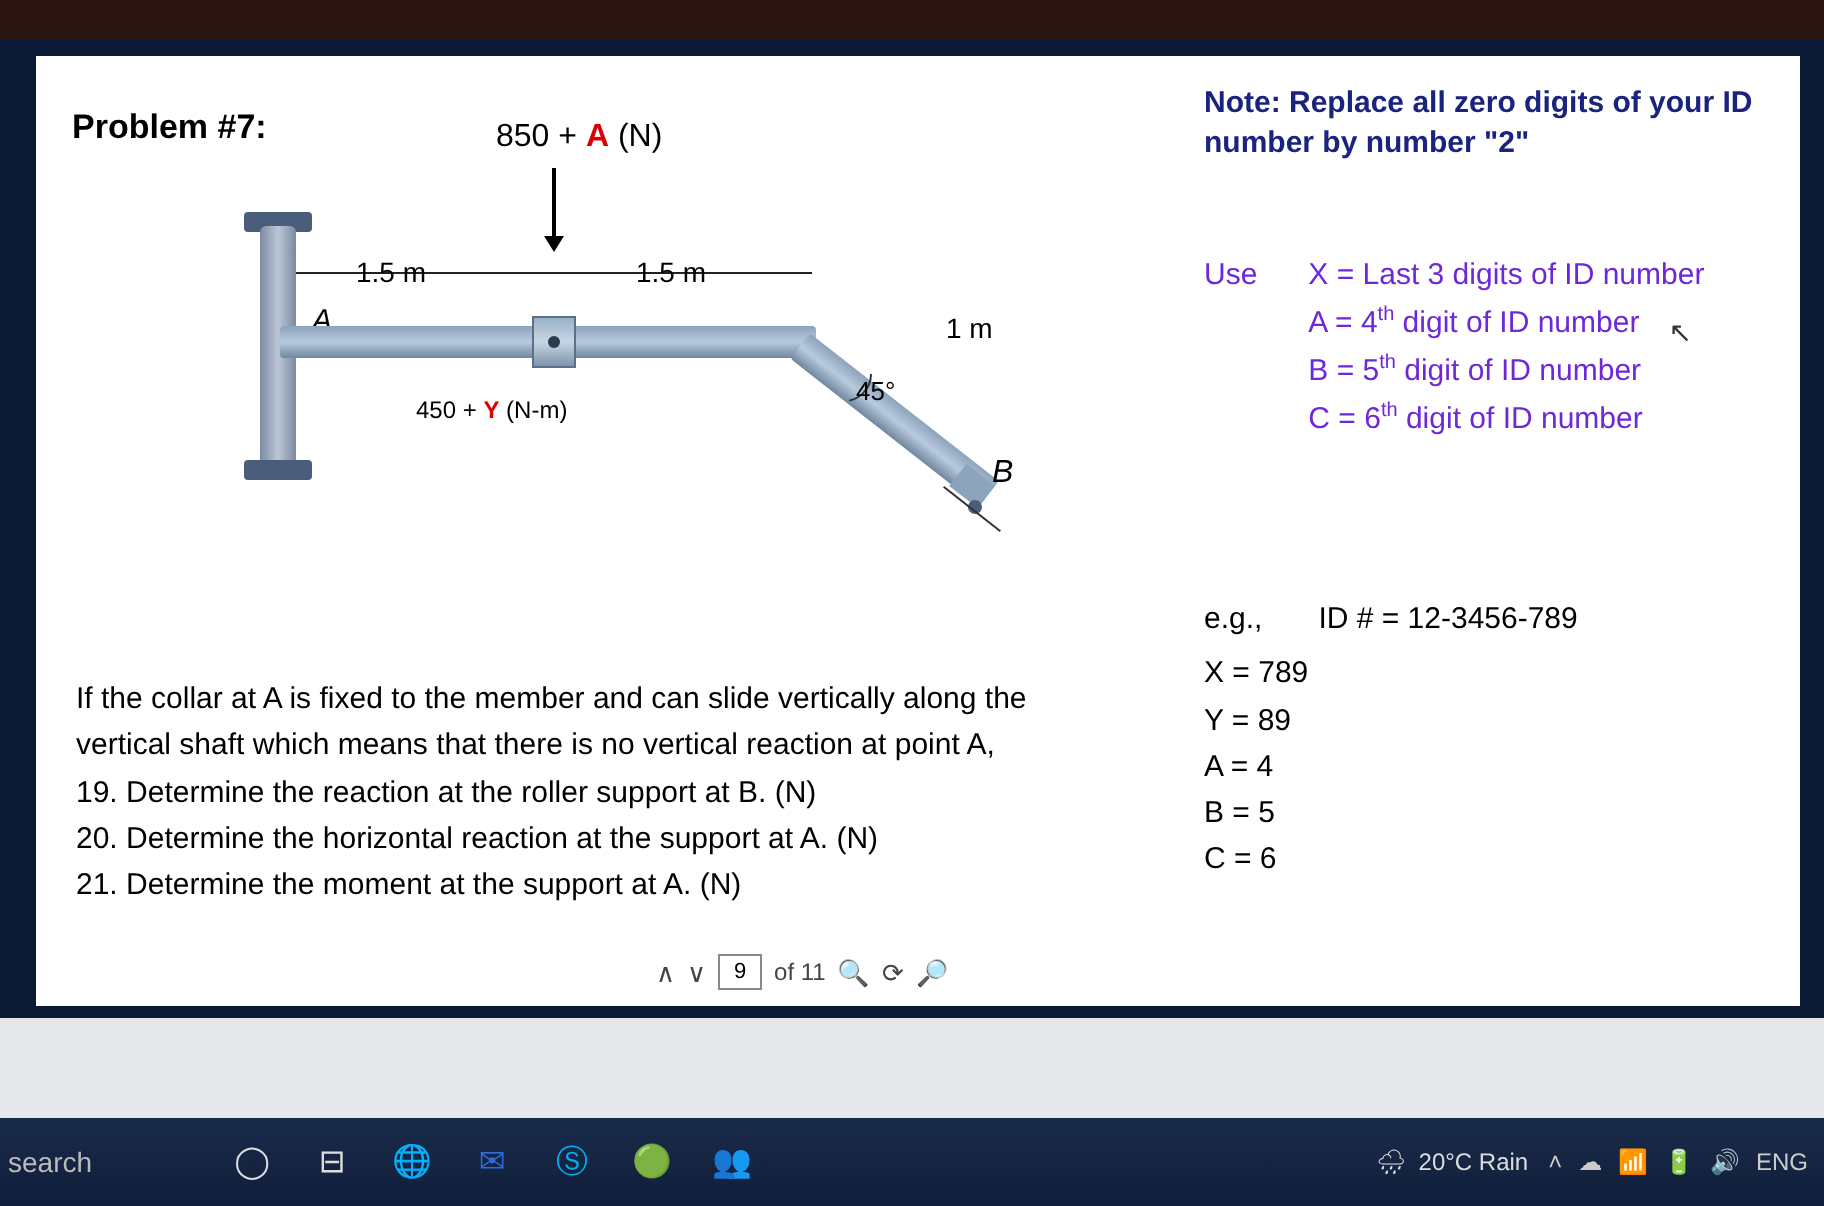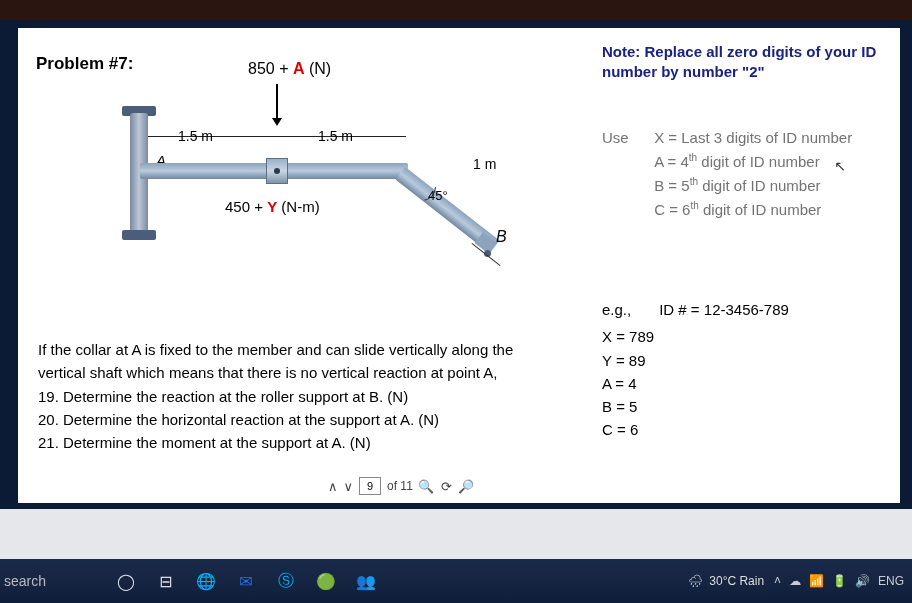--- a/index.html
+++ b/index.html
@@ -220,31 +220,30 @@
       left: 390px;
       top: 186px;
       width: 36px;
       border-top: 1.5px solid #333;
       transform: rotate(38deg);
     }
     .torque-label {
       position: absolute;
       left: 130px;
       top: 130px;
-      font-size: 15px;
-      margin-left: 17px;
+      font-size: 12px;
     }
     .torque-label .red { color: #d00; font-weight: bold; }
     .use-block {
       position: absolute;
       right: 18px;
       top: 98px;
       width: 280px;
       font-size: 15px;
-      color: #737373;
+      color: #6d28d9;
       line-height: 1.6;
     }
     .use-label {
       display: inline-block;
       width: 48px;
       vertical-align: top;
     }
     .use-lines {
       display: inline-block;
       width: 220px;
@@ -451,21 +450,21 @@
   <div class="tb-icon">◯</div>
   <div class="tb-icon">⊟</div>
   <div class="tb-icon" style="color:#3cc4e6">🌐</div>
   <div class="tb-icon" style="color:#2d6cdf">✉</div>
   <div class="tb-icon" style="color:#00aff0">Ⓢ</div>
   <div class="tb-icon">🟢</div>
   <div class="tb-icon" style="color:#6264a7">👥</div>
   <div class="tb-spacer"></div>
   <div class="weather-area">
     <span>🌧</span>
-    <span>30°C Rain</span>
+    <span>20°C Rain</span>
   </div>
   <div class="tray-icons">
     <span>˄</span>
     <span>☁</span>
     <span>📶</span>
     <span>🔋</span>
     <span>🔊</span>
     <span>ENG</span>
   </div>
 </div>

